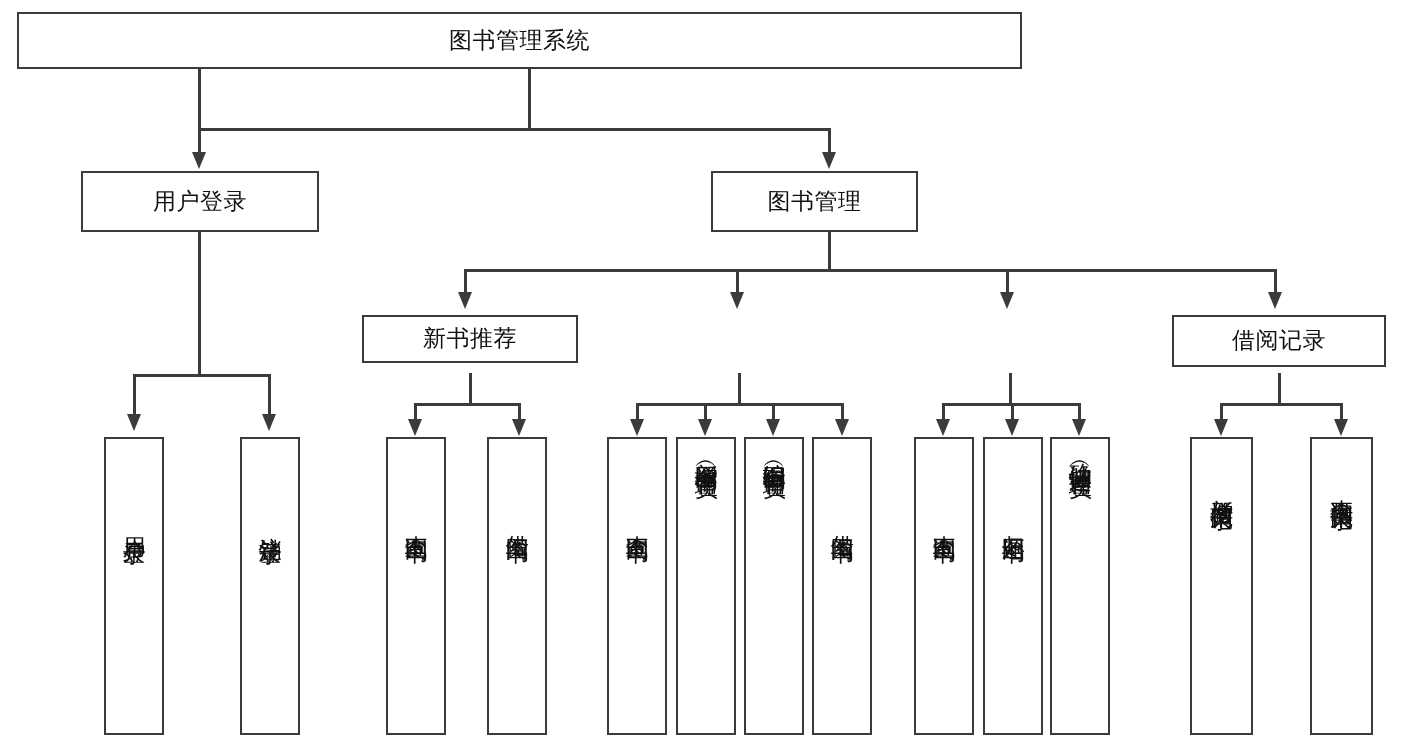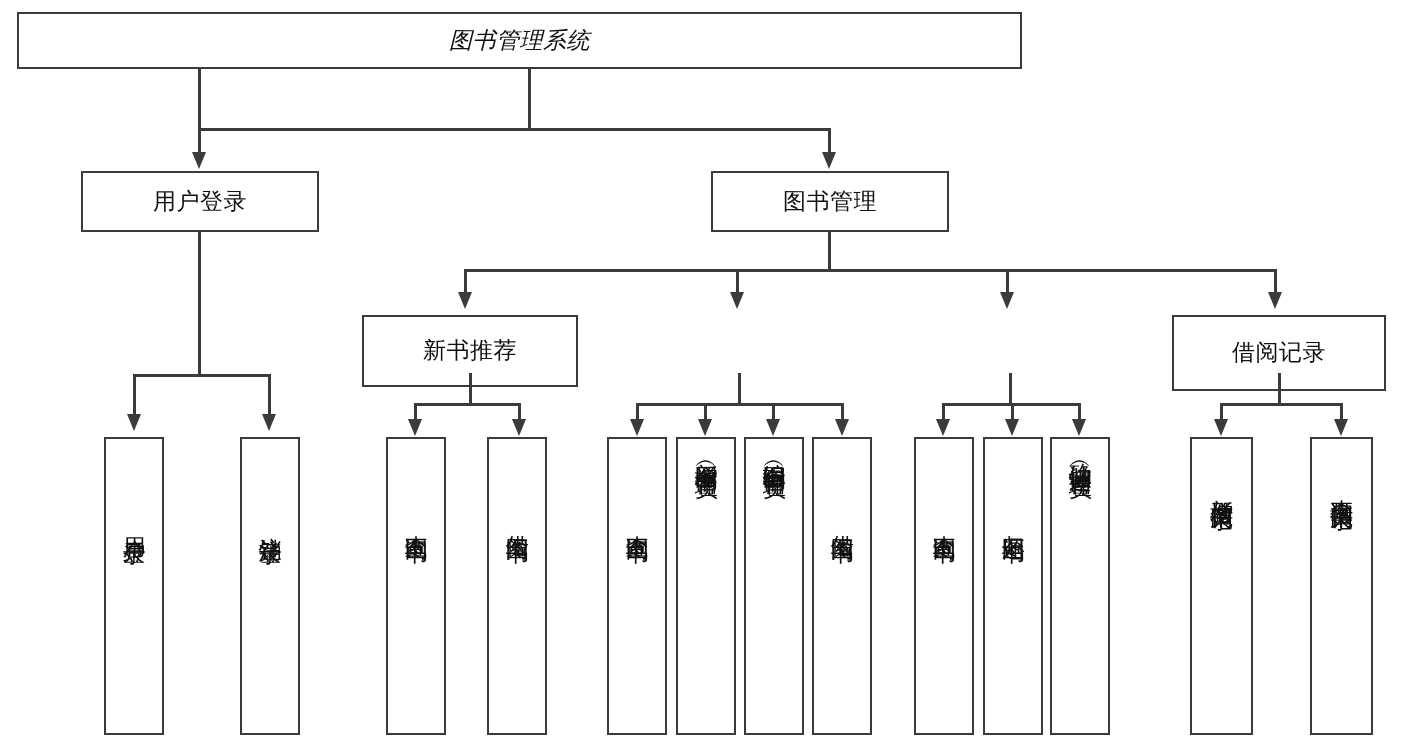--- a/index.html
+++ b/index.html
@@ -31,21 +31,21 @@
     color: #111111;
     line-height: 1.18;
     text-align: center;
     letter-spacing: 0.5px;
   }
   
   .node.horiz .label {
     font-size: 23px;
     white-space: nowrap;
   }
-  .node.root .label { font-size: 23px; font-style: italic; }
+  .node.root .label { font-size: 23px; }
   
   .node.vert {
     align-items: flex-start;
     justify-content: center;
     padding-top: 6px;
   }
   .node.vert .label {
     writing-mode: vertical-rl;
     text-orientation: upright;
     font-size: 23px;
@@ -93,21 +93,21 @@
   <div class="edge h" style="left:198px; top:128px; width:632px; height:2.5px;"></div>
 
   <div class="edge v" style="left:198px; top:128px; width:2.5px; height:26px;"></div>
   <div class="edge v" style="left:828px; top:128px; width:2.5px; height:26px;"></div>
   <div class="arrow" style="left:192px; top:152px;"></div>
   <div class="arrow" style="left:822px; top:152px;"></div>
 
   <div class="node horiz" style="left:81px; top:171px; width:238px; height:61px;">
     <span class="label">用户登录</span>
   </div>
-  <div class="node horiz" style="left:711px; top:171px; width:238px; height:61px;">
+  <div class="node horiz" style="left:711px; top:171px; width:207px; height:61px;">
     <span class="label">图书管理</span>
   </div>
 
   <div class="edge v" style="left:198px; top:232px; width:2.5px; height:144px;"></div>
   <div class="edge h" style="left:133px; top:374px; width:137px; height:2.5px;"></div>
   <div class="edge v" style="left:133px; top:374px; width:2.5px; height:42px;"></div>
   <div class="edge v" style="left:268px; top:374px; width:2.5px; height:42px;"></div>
   <div class="arrow" style="left:127px; top:414px;"></div>
   <div class="arrow" style="left:262px; top:414px;"></div>
 
@@ -115,24 +115,24 @@
   <div class="edge h" style="left:464px; top:269px; width:812px; height:2.5px;"></div>
   <div class="edge v" style="left:464px; top:269px; width:2.5px; height:25px;"></div>
   <div class="edge v" style="left:736px; top:269px; width:2.5px; height:25px;"></div>
   <div class="edge v" style="left:1006px; top:269px; width:2.5px; height:25px;"></div>
   <div class="edge v" style="left:1274px; top:269px; width:2.5px; height:25px;"></div>
   <div class="arrow" style="left:458px; top:292px;"></div>
   <div class="arrow" style="left:730px; top:292px;"></div>
   <div class="arrow" style="left:1000px; top:292px;"></div>
   <div class="arrow" style="left:1268px; top:292px;"></div>
 
-  <div class="node horiz" style="left:362px; top:315px; width:216px; height:72px;">
+  <div class="node horiz" style="left:362px; top:315px; width:216px; height:48px;">
     <span class="label">新书推荐</span>
   </div>
-  <div class="node horiz" style="left:1172px; top:315px; width:214px; height:76px;">
+  <div class="node horiz" style="left:1172px; top:315px; width:214px; height:52px;">
     <span class="label">借阅记录</span>
   </div>
 
   <div class="edge v" style="left:469px; top:373px; width:2.5px; height:32px;"></div>
   <div class="edge h" style="left:414px; top:403px; width:106px; height:2.5px;"></div>
   <div class="edge v" style="left:414px; top:403px; width:2.5px; height:18px;"></div>
   <div class="edge v" style="left:518px; top:403px; width:2.5px; height:18px;"></div>
   <div class="arrow" style="left:408px; top:419px;"></div>
   <div class="arrow" style="left:512px; top:419px;"></div>
 

